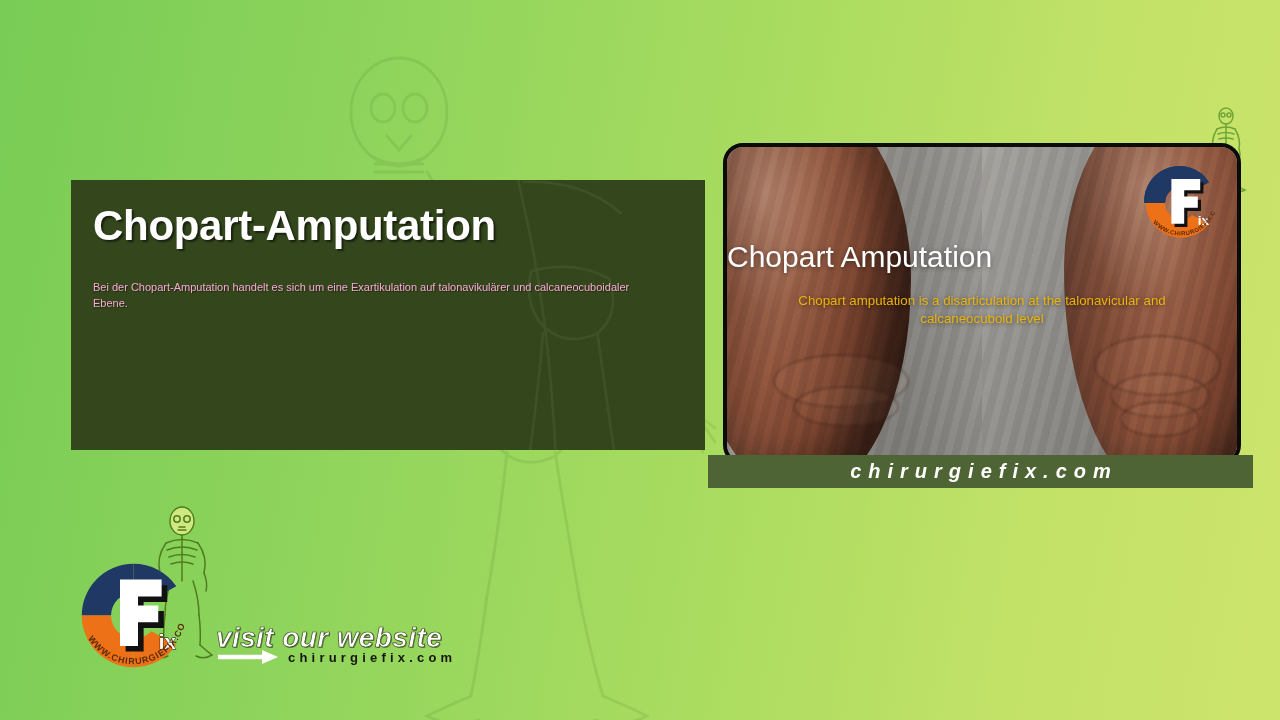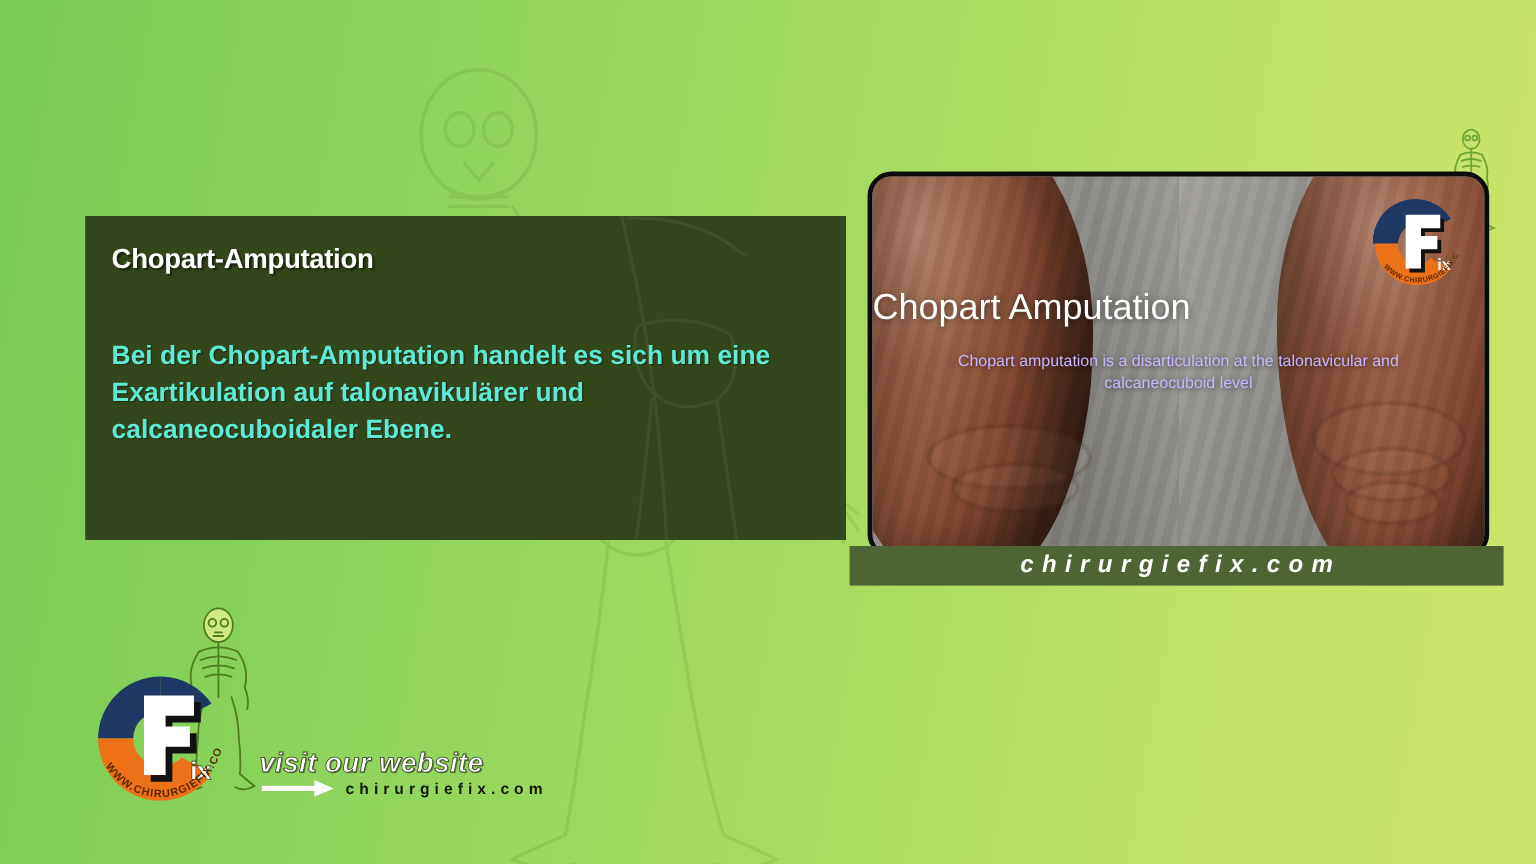--- a/index.html
+++ b/index.html
@@ -64,37 +64,36 @@
     height: 560px;
     opacity: 0.07;
     pointer-events: none;
   }
   #text-card .card-watermark svg { width: 100%; height: 100%; display: block; }
 
   #card-title {
     position: absolute;
     left: 22px;
     top: 22px;
-    font-size: 23px;
+    font-size: 42px;
     font-weight: bold;
     color: #ffffff;
     letter-spacing: -0.3px;
     text-shadow: 2px 2px 2px rgba(0,0,0,0.55);
     white-space: nowrap;
   }
   #card-body {
     position: absolute;
     left: 22px;
     top: 100px;
     width: 570px;
-    font-size: 22px;
+    font-size: 11px;
     line-height: 1.42;
-    color: #5eead4;
+    color: #f9a8d4;
     text-shadow: 1px 1px 1px rgba(0,0,0,0.45);
-    font-weight: bold;
   }
 
   
   #image-card {
     position: absolute;
     left: 723px;
     top: 143px;
     width: 518px;
     height: 322px;
     border-radius: 20px;
@@ -165,21 +164,21 @@
     z-index: 4;
   }
   #image-subtitle {
     position: absolute;
     left: 45px;
     right: 45px;
     top: 145px;
     text-align: center;
     font-size: 13.3px;
     line-height: 1.35;
-    color: #c4b5fd;
+    color: #eab308;
     text-shadow: 0 1px 4px rgba(0,0,0,0.5);
     z-index: 4;
   }
 
   
   .logo-mark { position: relative; display: block; text-align: center; }
   .logo-mark svg { width: 100%; height: 100%; display: block; }
 
   #card-logo {
     position: absolute;
@@ -227,21 +226,21 @@
     width: 78px;
     height: 170px;
     pointer-events: none;
   }
   #footer-skeleton svg { width: 100%; height: 100%; display: block; }
 
   #visit-text {
     position: absolute;
     left: 216px;
     top: 622px;
-    font-size: 23px;
+    font-size: 28px;
     font-style: italic;
     font-weight: bold;
     color: #ffffff;
     letter-spacing: 0.4px;
     -webkit-text-stroke: 0.7px #39471f;
     text-shadow: 1px 1px 0 rgba(40,60,20,0.55);
   }
   #visit-arrow {
     position: absolute;
     left: 218px;

